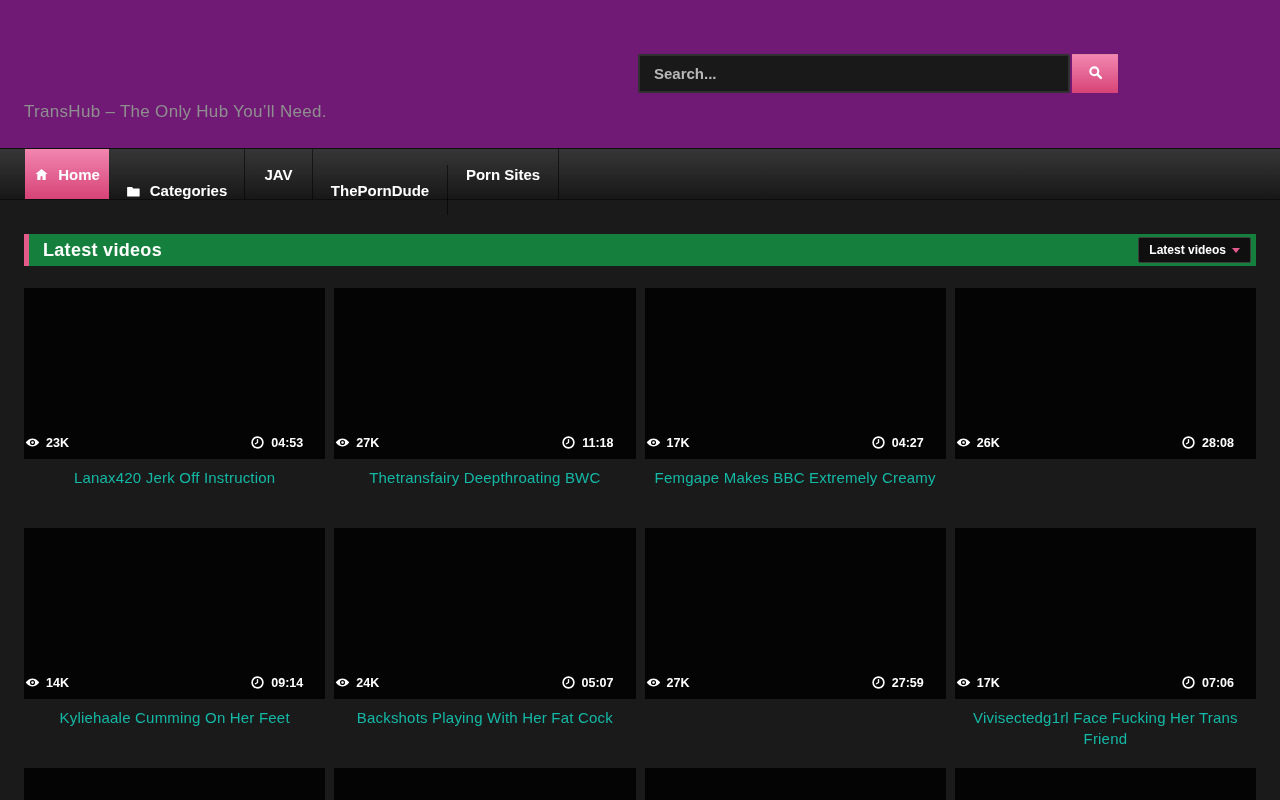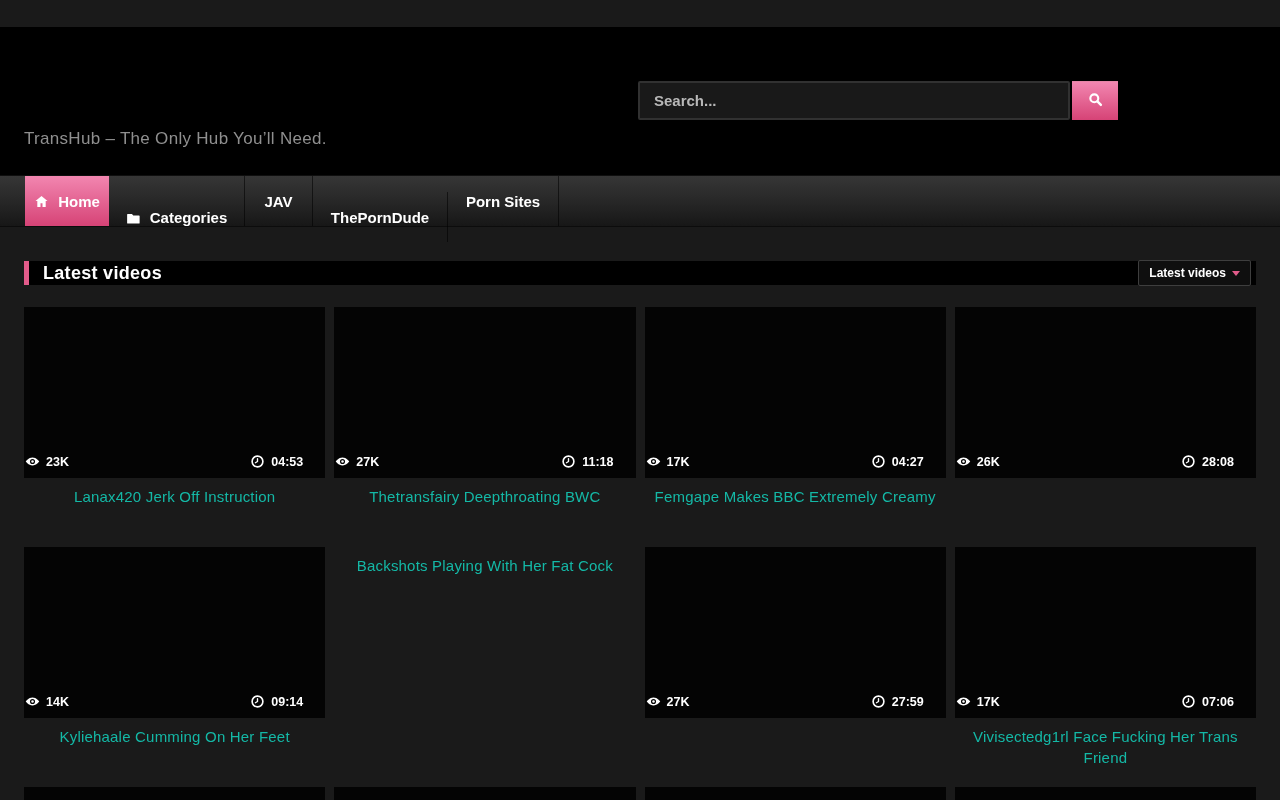--- a/index.html
+++ b/index.html
@@ -5,21 +5,21 @@
   * { margin:0; padding:0; box-sizing:border-box; }
   html,body { width:1280px; height:800px; }
   body {
     font-family:"Liberation Sans", sans-serif;
     background:#141414;
     overflow:hidden;
   }
   .page { position:relative; width:1280px; height:800px; background:#1a1a1a; overflow:hidden; }
 
   
-  header { position:relative; height:148px; background:#000000;margin-top:27px; }
+  header { position:relative; height:148px; background:#701a75; }
   .search-form { position:absolute; left:638px; top:54px; display:flex; align-items:stretch; height:39px; }
   .search-input {
     width:432px; height:39px;
     background:#191919; border:2px solid #313131; border-radius:2px;
     color:#c9c9c9; font-size:15px; font-weight:bold; font-family:inherit;
     padding:0 14px; outline:none;
   }
   .search-input::placeholder { color:#b8b8b8; opacity:1; }
   .search-btn {
     width:46px; height:39px; margin-left:2px; border:none; cursor:pointer;
@@ -48,21 +48,21 @@
   .tab:nth-child(5){ width:111px; }
   .tab.active {
     background:linear-gradient(180deg, var(--accent-light,#f286b0), var(--accent-dark,#d64376));
     border-right:none;
   }
   .tab-icon { display:flex; }
   .tab-icon svg { width:15px; height:15px; fill:#fff; }
 
   
   main { margin:0 24px; }
-  .section-bar { position:relative; margin-top:34px; height:24px; background:#000000; display:flex; align-items:center; }
+  .section-bar { position:relative; margin-top:34px; height:32px; background:#15803d; display:flex; align-items:center; }
   .accent-bar { position:absolute; left:0; top:0; width:5px; height:100%; background:var(--accent,#e25b8a); }
   .section-title { margin-left:19px; font-size:18px; font-weight:bold; color:#fff; letter-spacing:.3px; }
   .sort-btn {
     margin-left:auto; margin-right:5px; cursor:pointer;
     background:#0f0f0f; border:1px solid #3e3e3e; border-radius:2px;
     color:#fff; font-size:12px; font-weight:bold; font-family:inherit;
     padding:5px 10px; display:flex; align-items:center; gap:6px;
   }
   .caret-down {
     width:0; height:0; display:inline-block;
@@ -263,20 +263,42 @@
                     <path d="M12 7.4V12l-3.3 2" fill="none" stroke="#fff" stroke-width="2.2" stroke-linecap="round" stroke-linejoin="round"></path>
                   </svg>
                 </span>
                 <span>09:14</span>
               </span>
             </div>
           </div>
           <div class="vtitle">Kyliehaale Cumming On Her Feet</div>
         </a>
         <a href="#" class="card">
+          <div class="thumb">
+            <div class="stats">
+              <span class="stat">
+                <span>
+                  <svg viewBox="0 0 24 24">
+                    <path fill="#fff" d="M12 5.7C5.6 5.7 1.3 12 1.3 12s4.3 6.3 10.7 6.3S22.7 12 22.7 12 18.4 5.7 12 5.7zm0 10.4a4.1 4.1 0 1 1 0-8.2 4.1 4.1 0 0 1 0 8.2z"></path>
+                    <circle fill="#fff" cx="12" cy="12" r="2"></circle>
+                  </svg>
+                </span>
+                <span>24K</span>
+              </span>
+              <span class="stat">
+                <span>
+                  <svg viewBox="0 0 24 24">
+                    <circle cx="12" cy="12" r="8.6" fill="none" stroke="#fff" stroke-width="2.6"></circle>
+                    <path d="M12 7.4V12l-3.3 2" fill="none" stroke="#fff" stroke-width="2.2" stroke-linecap="round" stroke-linejoin="round"></path>
+                  </svg>
+                </span>
+                <span>05:07</span>
+              </span>
+            </div>
+          </div>
           <div class="vtitle">Backshots Playing With Her Fat Cock</div>
         </a>
         <a href="#" class="card">
           <div class="thumb">
             <div class="stats">
               <span class="stat">
                 <span>
                   <svg viewBox="0 0 24 24">
                     <path fill="#fff" d="M12 5.7C5.6 5.7 1.3 12 1.3 12s4.3 6.3 10.7 6.3S22.7 12 22.7 12 18.4 5.7 12 5.7zm0 10.4a4.1 4.1 0 1 1 0-8.2 4.1 4.1 0 0 1 0 8.2z"></path>
                     <circle fill="#fff" cx="12" cy="12" r="2"></circle>

